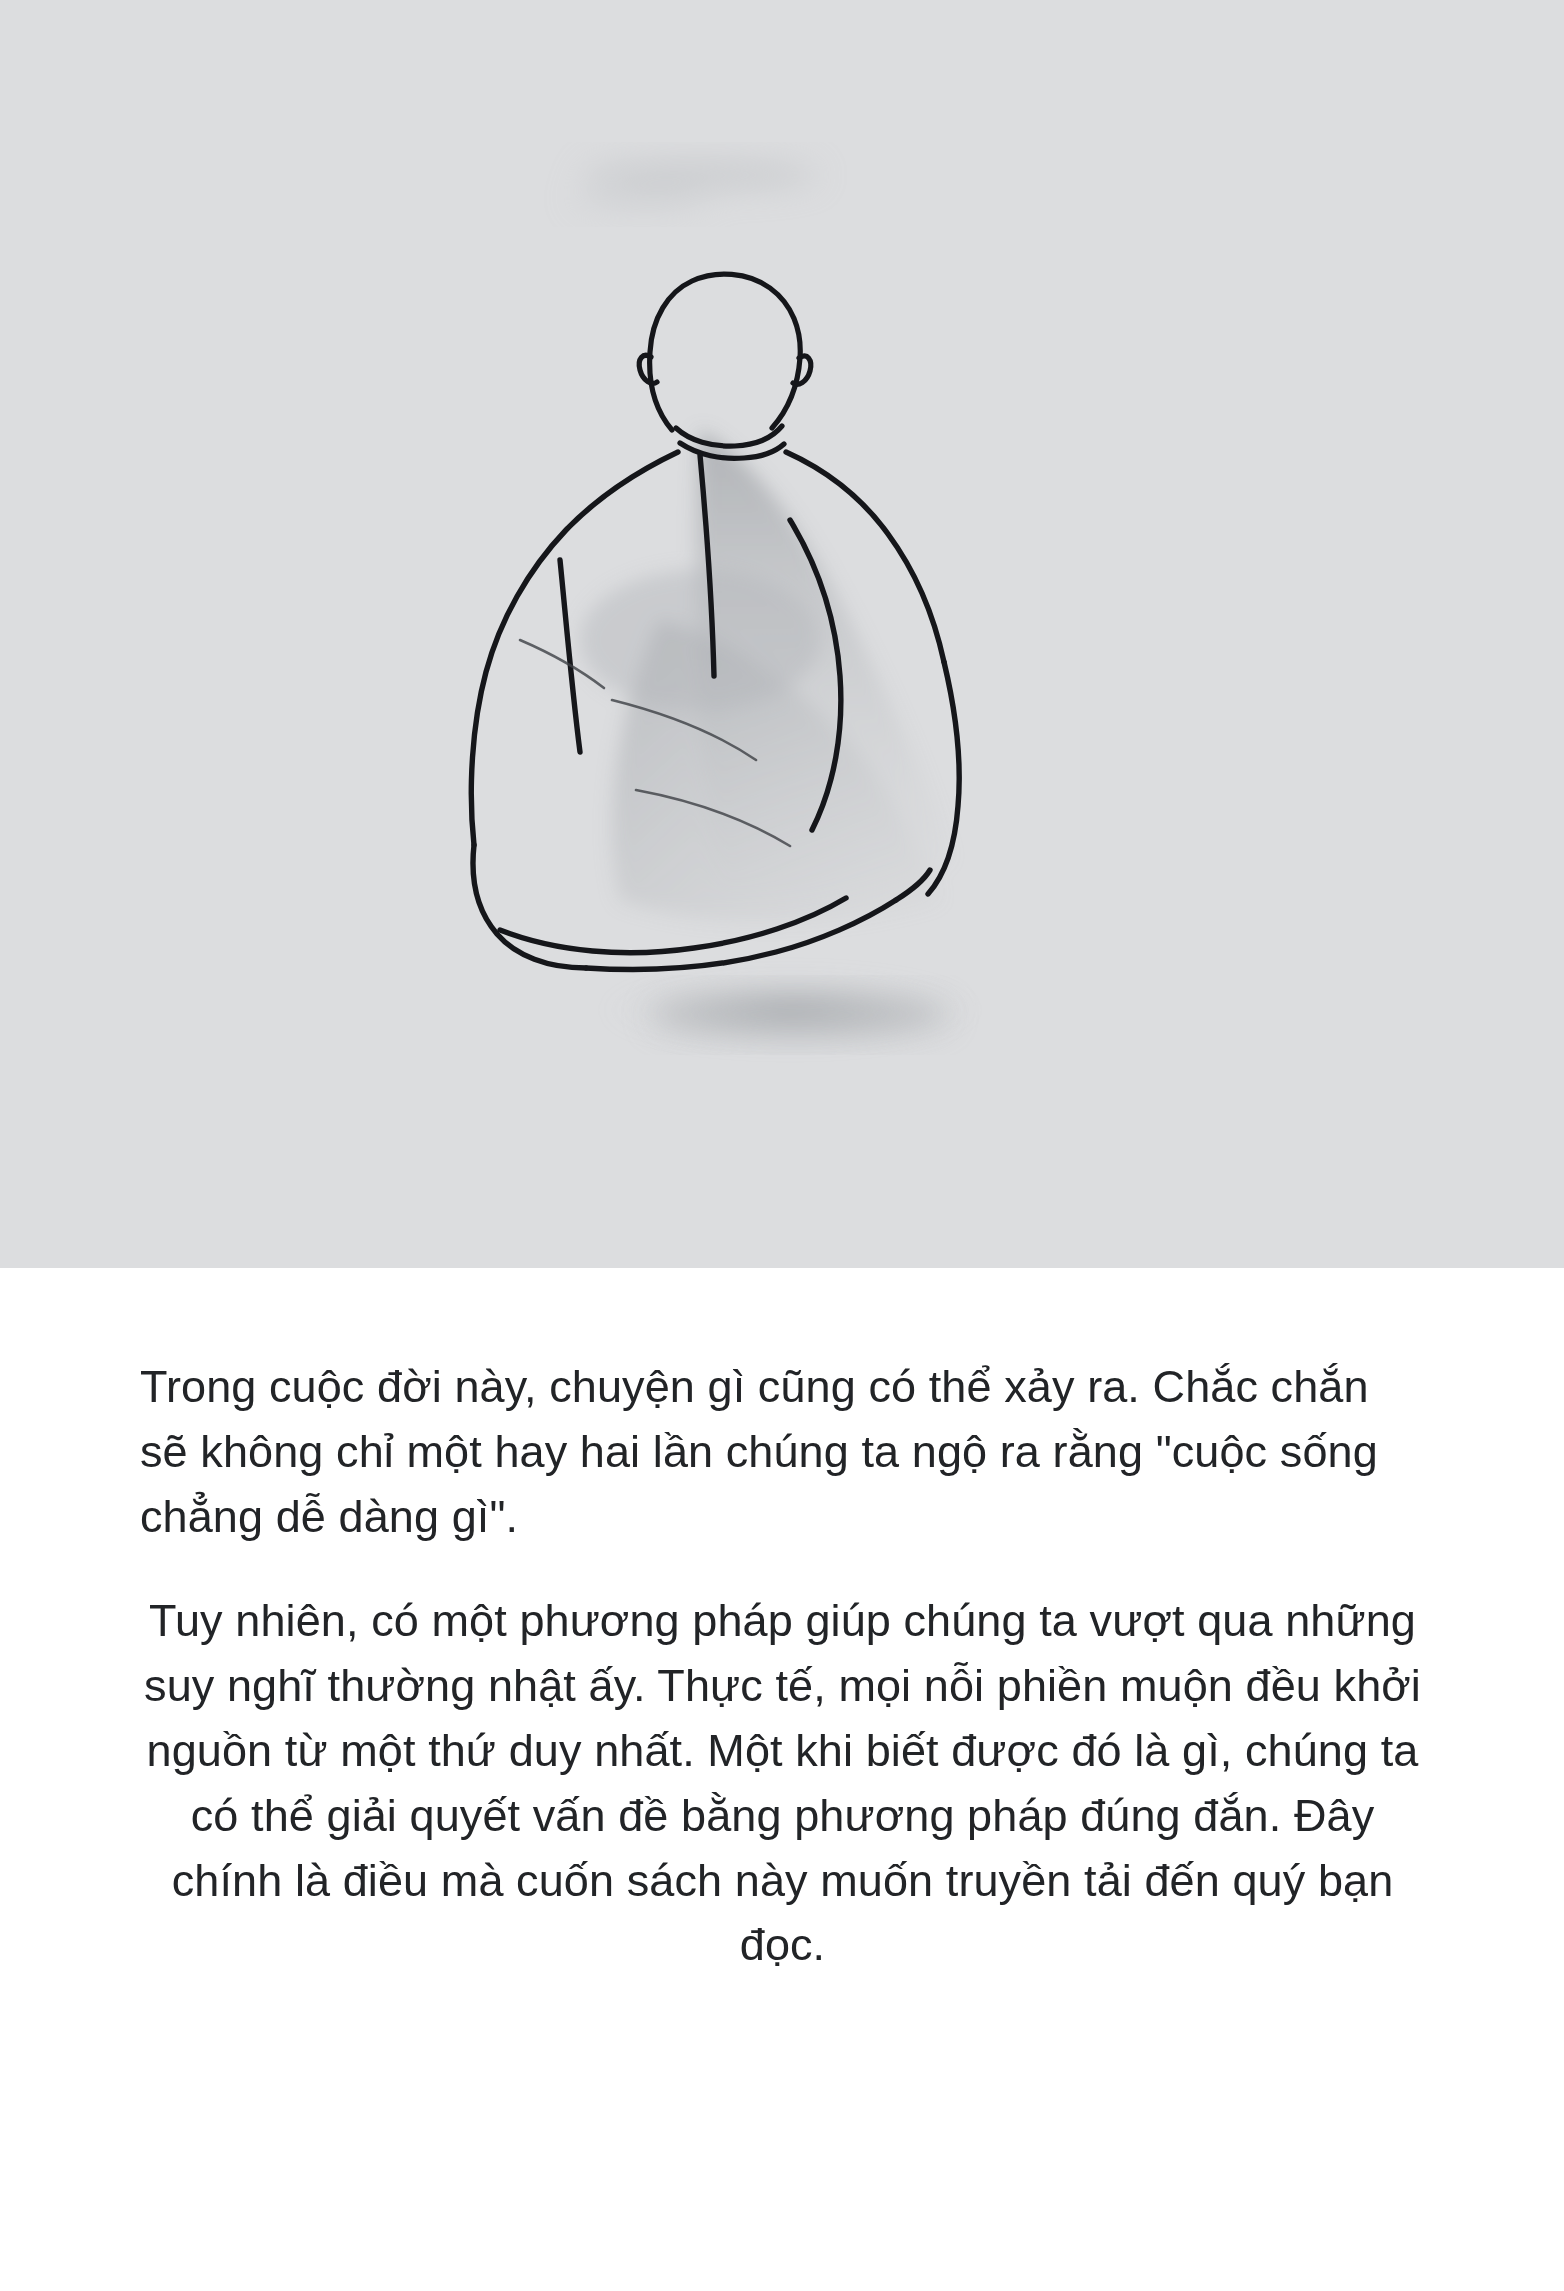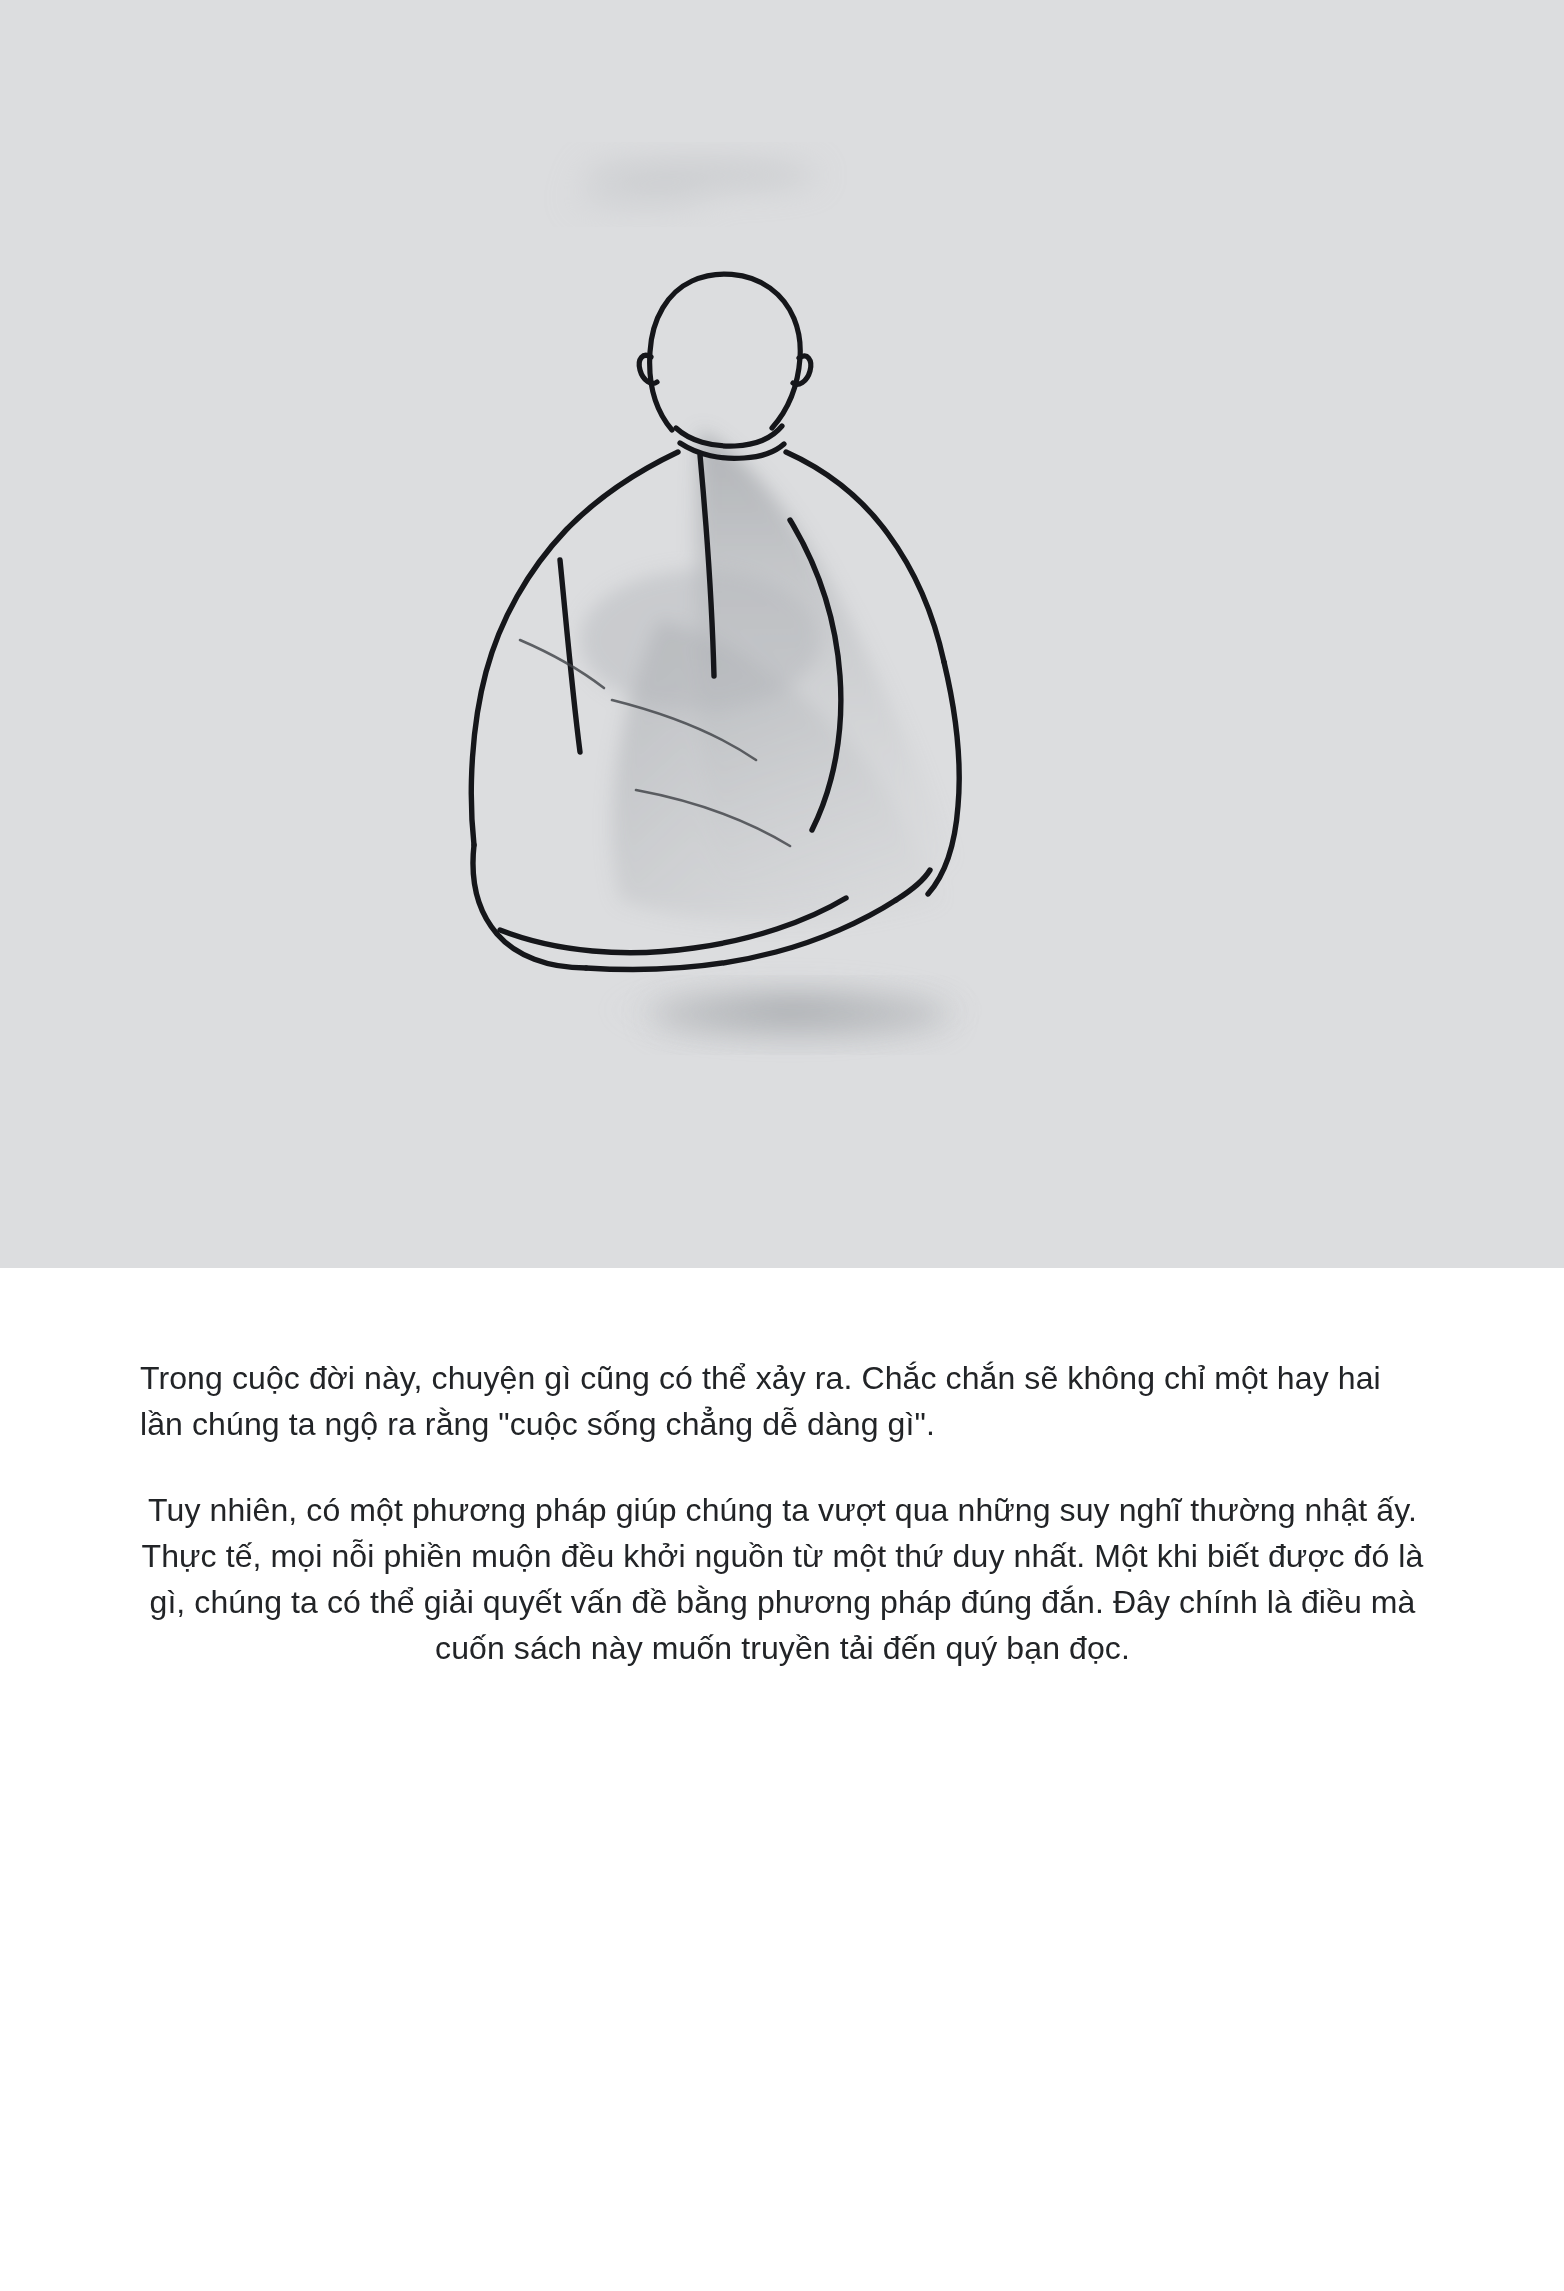--- a/index.html
+++ b/index.html
@@ -44,21 +44,21 @@
   
   .blurb {
     position: absolute;
     left: 140px;
     top: 1355px;
     width: 1285px;
     color: #222427;
   }
   .blurb p {
     margin: 0;
-    font-size: 32px;
+    font-size: 45px;
     line-height: 1.44;
     letter-spacing: 0.1px;
   }
   .blurb p.para-1 {
     text-align: left;
   }
   .blurb p.para-2 {
     margin-top: 40px;
     text-align: center;
     text-align-last: center;

